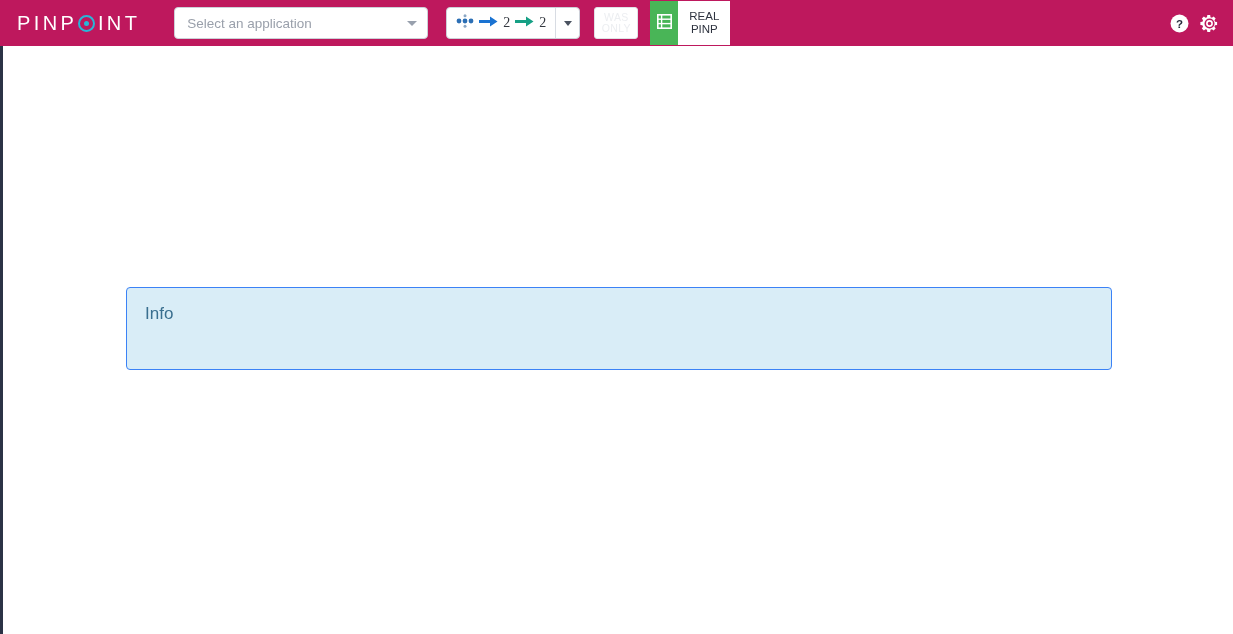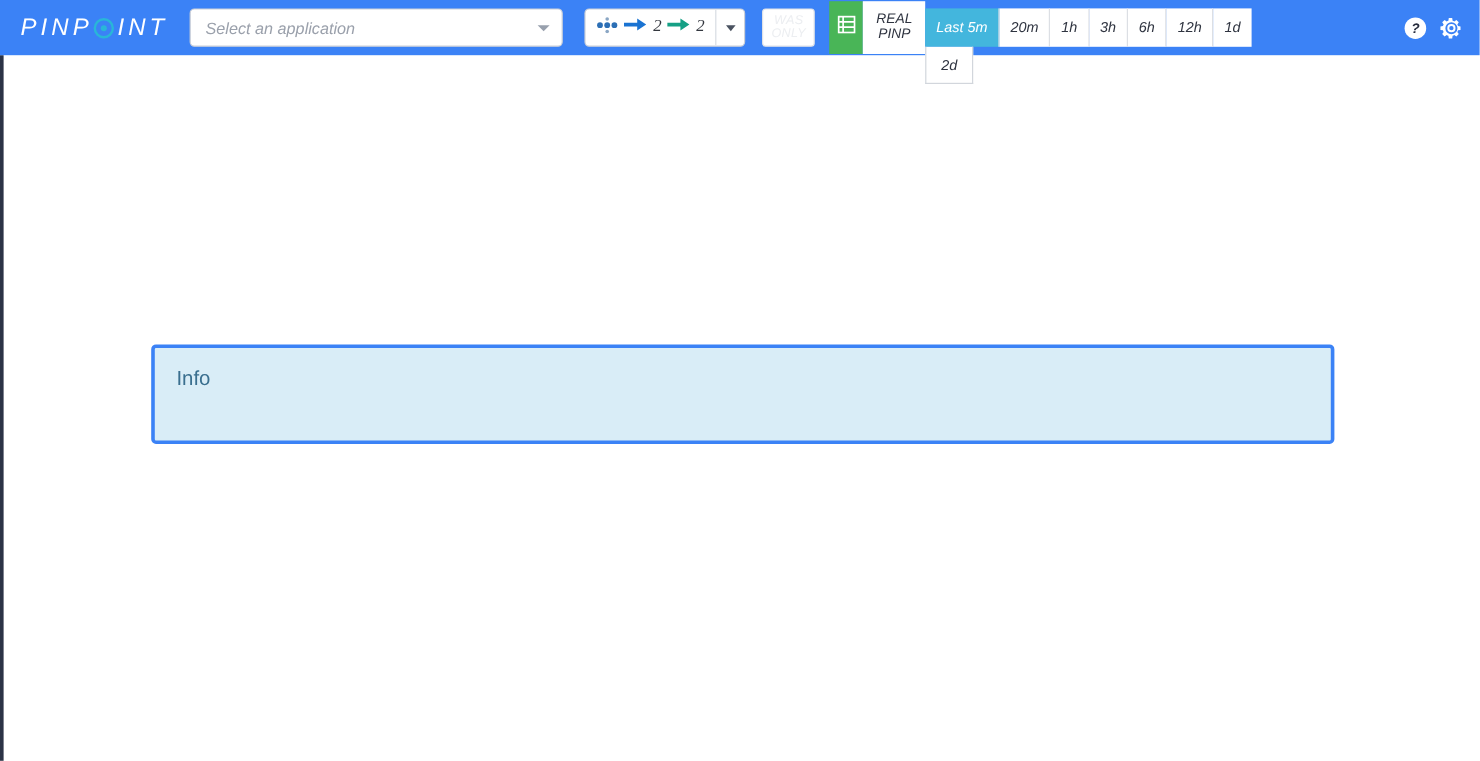--- a/index.html
+++ b/index.html
@@ -21,25 +21,24 @@
     height: 588px;
     background: #2b3346;
   }
 
   
   .header {
     position: absolute;
     left: 0; top: 0;
     width: 1233px;
     height: 46px;
-    background: #3b82f6;
+    background: #be185d;
     display: flex;
     align-items: center;
     z-index: 20;
-    font-style: italic;
   }
 
   .logo {
     display: flex;
     align-items: center;
     height: 46px;
     padding: 0 14px 0 17px;
     color: #ffffff;
     font-size: 20px;
     letter-spacing: 3.4px;
@@ -68,26 +67,26 @@
     position: absolute;
     left: 6px; top: 6px;
     width: 5px; height: 5px;
     background: #29b6d8;
     border-radius: 50%;
   }
 
   
   .app-select {
     position: relative;
-    width: 311px;
+    width: 254px;
     height: 32px;
     background: #ffffff;
     border: 1px solid #ccd0d8;
     border-radius: 4px;
-    margin-left: 4px;
+    margin-left: 20px;
     display: flex;
     align-items: center;
     padding: 0 26px 0 12px;
     cursor: pointer;
   }
   .app-select .placeholder {
     font-size: 13.5px;
     color: #9aa0ab;
     white-space: nowrap;
     overflow: hidden;
@@ -246,21 +245,21 @@
   .hdr-icon { cursor: pointer; display: flex; }
 
   
   .info-panel {
     position: absolute;
     left: 126px;
     top: 287px;
     width: 986px;
     height: 83px;
     background: #d9edf7;
-    border: 3px solid #3b82f6;
+    border: 1px solid #3b82f6;
     border-radius: 4px;
     padding: 16px 18px;
   }
   .info-title {
     font-size: 17px;
     color: #3a6f8f;
     font-weight: 400;
     margin-bottom: 10px;
   }
   .info-body {
@@ -330,46 +329,20 @@
           <line x1="4.6" y1="0.8" x2="4.6" y2="14.2" stroke="#ffffff" stroke-width="1.4"></line>
         </svg>
       </span>
     </div>
     <div class="rt-label">
       <span>REAL</span>
       <span>PINP</span>
     </div>
   </div>
 
-  <div class="range-group">
-    <div class="range-btn active">
-      <span>Last 5m</span>
-      <div class="range-dropdown">
-        <div class="range-dropdown-item">2d</div>
-      </div>
-    </div>
-    <div class="range-btn">
-      <span>20m</span>
-    </div>
-    <div class="range-btn">
-      <span>1h</span>
-    </div>
-    <div class="range-btn">
-      <span>3h</span>
-    </div>
-    <div class="range-btn">
-      <span>6h</span>
-    </div>
-    <div class="range-btn">
-      <span>12h</span>
-    </div>
-    <div class="range-btn">
-      <span>1d</span>
-    </div>
-  </div>
 
   <div class="header-right">
     <span class="hdr-icon">
       <svg width="19" height="19" viewBox="0 0 19 19">
         <circle cx="9.5" cy="9.5" r="9" fill="#ffffff"></circle>
         <text x="9.5" y="13.6" text-anchor="middle" font-family="Liberation Sans, sans-serif" font-size="11.5" font-weight="bold" fill="#262b3c">?</text>
       </svg>
     </span>
     <span class="hdr-icon">
       <svg width="19" height="19" viewBox="0 0 20 20">

